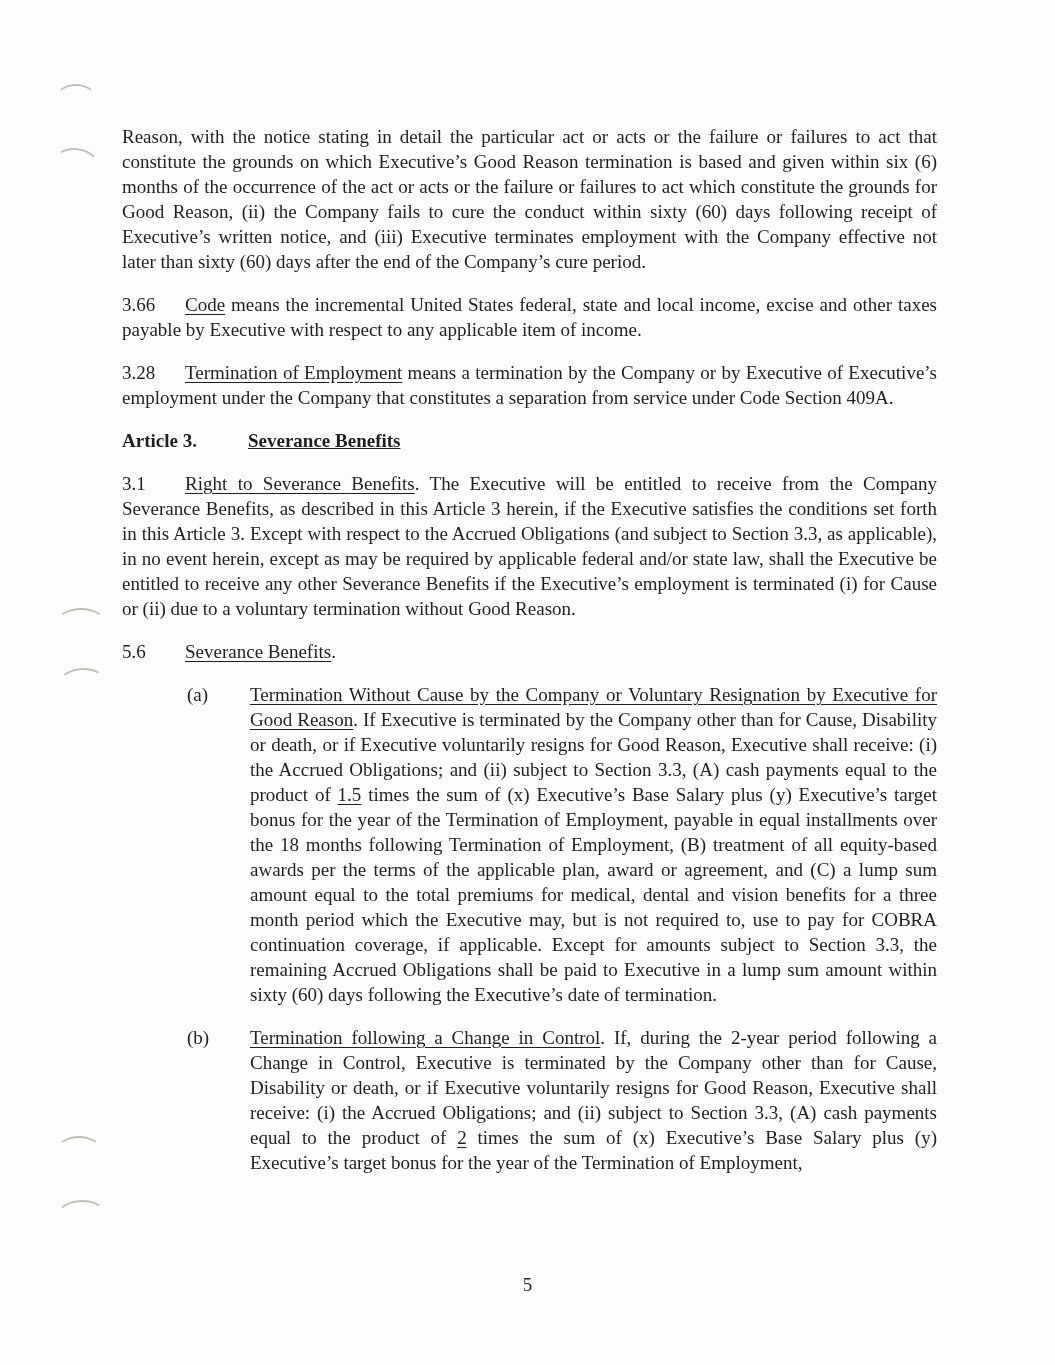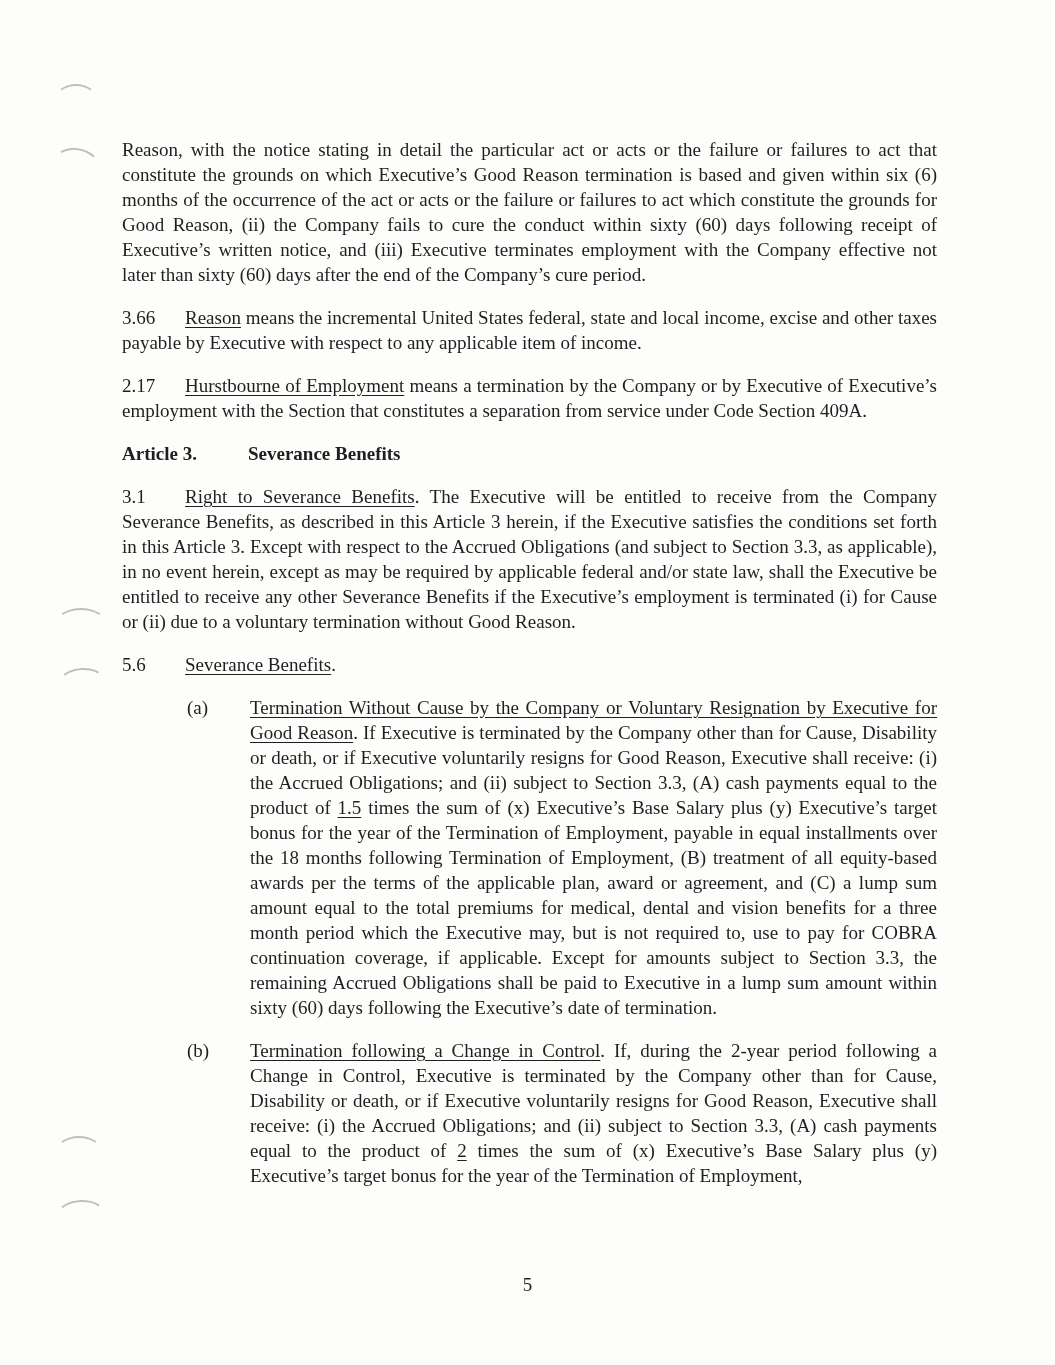--- a/index.html
+++ b/index.html
@@ -12,24 +12,24 @@
     overflow: hidden;
   }
   .content {
     position: absolute;
     left: 122px; top: 120px;
     width: 815px;
     font-size: 19px;
     line-height: 25px;
     text-align: justify;
   }
-  .para { margin: 17px 0 18px 0; }
+  .para { margin: 4px 0 18px 0; }
   .sec-num { display: inline-block; width: 63px; }
   .u { text-decoration: underline; text-underline-offset: 3px; }
-  .article-head { font-weight: bold; }
+  .article-head { font-weight: bold; text-decoration: underline; }
   .article-label { display: inline-block; width: 126px; }
   .clause { display: flex; margin: 0 0 18px 65px; }
   .clause-label { width: 63px; flex: none; }
   .clause-body { flex: 1; text-align: justify; }
   .page-number {
     position: absolute;
     top: 1274px; left: 0;
     width: 1055px;
     text-align: center;
     font-size: 19px;
@@ -59,23 +59,23 @@
 <div class="arc arc3"></div>
 <div class="arc arc4"></div>
 <div class="arc arc5"></div>
 <div class="arc arc6"></div>
 
 <div class="content">
 
   <p class="para"><span>Reason, with the notice stating in detail the particular act or acts or the failure or failures to act that constitute the grounds on which Executive’s Good Reason termination is based and given within six (6) months of the occurrence of the act or acts or the failure or failures to act which constitute the grounds for Good Reason, (ii) the Company fails to cure the conduct within sixty (60) days following receipt of Executive’s written notice, and (iii) Executive terminates employment with the Company effective not later than sixty (60) days after the end of the Company’s cure period.</span></p>
 
 
-  <p class="para"><span class="sec-num">3.66</span><span class="u">Reason</span><span> means the incremental United States federal, state and local income, excise and other taxes payable by Executive with respect to any applicable item of income.</span></p>
+  <p class="para"><span class="sec-num">3.66</span><span class="u">Code</span><span> means the incremental United States federal, state and local income, excise and other taxes payable by Executive with respect to any applicable item of income.</span></p>
 
-  <p class="para"><span class="sec-num">2.17</span><span class="u">Hurstbourne of Employment</span><span> means a termination by the Company or by Executive of Executive’s employment with the Section that constitutes a separation from service under Code Section 409A.</span></p>
+  <p class="para"><span class="sec-num">3.28</span><span class="u">Termination of Employment</span><span> means a termination by the Company or by Executive of Executive’s employment under the Company that constitutes a separation from service under Code Section 409A.</span></p>
 
   <p class="para article-head"><span class="article-label">Article 3.</span><span>Severance Benefits</span></p>
 
   <p class="para"><span class="sec-num">3.1</span><span class="u">Right to Severance Benefits</span><span>.  The Executive will be entitled to receive from the Company Severance Benefits, as described in this Article 3 herein, if the Executive satisfies the conditions set forth in this Article 3.  Except with respect to the Accrued Obligations (and subject to Section 3.3, as applicable), in no event herein, except as may be required by applicable federal and/or state law, shall the Executive be entitled to receive any other Severance Benefits if the Executive’s employment is terminated (i) for Cause or (ii) due to a voluntary termination without Good Reason.</span></p>
 
   <p class="para"><span class="sec-num">5.6</span><span class="u">Severance Benefits</span><span>.</span></p>
 
   <div class="clause">
     <div class="clause-label">(a)</div>
     <div class="clause-body"><span class="u">Termination Without Cause by the Company or Voluntary Resignation by Executive for Good Reason</span><span>.  If Executive is terminated by the Company other than for Cause, Disability or death, or if Executive voluntarily resigns for Good Reason, Executive shall receive: (i) the Accrued Obligations; and (ii) subject to Section 3.3, (A) cash payments equal to the product of </span><span class="u">1.5</span><span> times the sum of (x) Executive’s Base Salary plus (y) Executive’s target bonus for the year of the Termination of Employment, payable in equal installments over the 18 months following Termination of Employment, (B) treatment of all equity-based awards per the terms of the applicable plan, award or agreement, and (C) a lump sum amount equal to the total premiums for medical, dental and vision benefits for a three month period which the Executive may, but is not required to, use to pay for COBRA continuation coverage, if applicable.  Except for amounts subject to Section 3.3, the remaining Accrued Obligations shall be paid to Executive in a lump sum amount within sixty (60) days following the Executive’s date of termination.</span></div>

